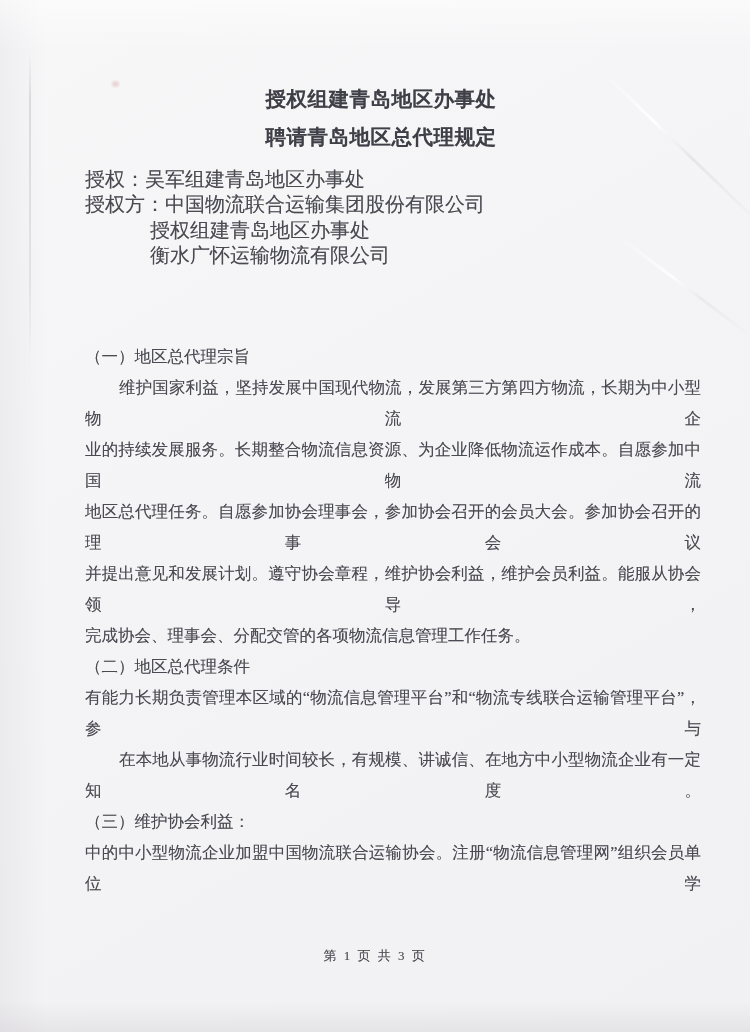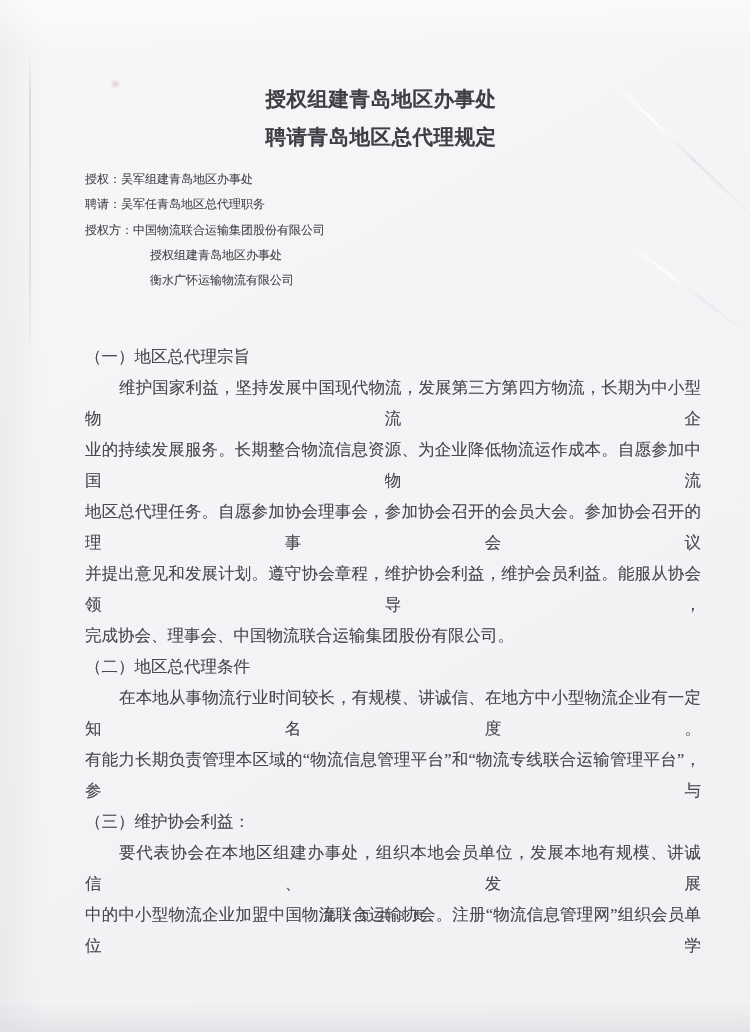--- a/index.html
+++ b/index.html
@@ -37,68 +37,66 @@
   }
   
   .title-block {
     position:absolute; top:80px; left:0; width:750px; text-align:center; text-indent:12px;
     font-size:20.5px; font-weight:bold; line-height:38px; letter-spacing:0.5px;
     color:var(--title-color,#3f3f47);
     text-shadow:0 0 0.6px rgba(63,63,71,0.45);
   }
   .header-block {
     position:absolute; top:167px; left:85px; width:625px;
-    font-size:12px; line-height:25.3px;
+    font-size:20px; line-height:25.3px;
     text-shadow:0 0 0.5px rgba(74,74,82,0.40);
   }
   .header-line.indented { padding-left:65px; }
   .body-block {
     position:absolute; top:341px; left:85px; width:616px;
     font-size:16.5px; line-height:31px;
     text-shadow:0 0 0.5px rgba(74,74,82,0.40);
   }
   .body-line.first { text-indent:34px; }
   .body-line.justify { text-align:justify; text-align-last:justify;font-family:Liberation Serif, serif; }
   .footer {
-    position:absolute; top:907px; left:0; width:750px; text-align:center;
+    position:absolute; top:947px; left:0; width:750px; text-align:center;
     font-size:13px; letter-spacing:2px; color:#4c4c54;
     text-shadow:0 0 0.5px rgba(76,76,84,0.40);
   }
 </style>
 </head>
 <body>
 
 <div class="paper">
   <div class="edge-line"></div>
   <div class="crease crease-1"></div>
   <div class="crease crease-2"></div>
   <div class="smudge"></div>
 
   <div class="title-block">
     <div>授权组建青岛地区办事处</div>
     <div>聘请青岛地区总代理规定</div>
   </div>
 
   <div class="header-block" id="header-lines">
       <div class="header-line">授权：吴军组建青岛地区办事处</div>
-      <div class="header-line">聘请：吴军任青岛地区总代理职务</div>
       <div class="header-line">授权方：中国物流联合运输集团股份有限公司</div>
       <div class="header-line indented">授权组建青岛地区办事处</div>
       <div class="header-line indented">衡水广怀运输物流有限公司</div>
     </div>
 
   <div class="body-block" id="body-lines">
       <div class="body-line heading">（一）地区总代理宗旨</div>
       <div class="body-line first justify">维护国家利益，坚持发展中国现代物流，发展第三方第四方物流，长期为中小型物流企</div>
       <div class="body-line cont justify">业的持续发展服务。长期整合物流信息资源、为企业降低物流运作成本。自愿参加中国物流</div>
       <div class="body-line cont justify">地区总代理任务。自愿参加协会理事会，参加协会召开的会员大会。参加协会召开的理事会议</div>
       <div class="body-line cont justify">并提出意见和发展计划。遵守协会章程，维护协会利益，维护会员利益。能服从协会领导，</div>
-      <div class="body-line cont">完成协会、理事会、中国物流联合运输集团股份有限公司。</div>
+      <div class="body-line cont">完成协会、理事会、分配交管的各项物流信息管理工作任务。</div>
       <div class="body-line heading">（二）地区总代理条件</div>
+      <div class="body-line cont justify">有能力长期负责管理本区域的“物流信息管理平台”和“物流专线联合运输管理平台”，参与</div>
       <div class="body-line first justify">在本地从事物流行业时间较长，有规模、讲诚信、在地方中小型物流企业有一定知名度。</div>
-      <div class="body-line cont justify">有能力长期负责管理本区域的“物流信息管理平台”和“物流专线联合运输管理平台”，参与</div>
       <div class="body-line heading">（三）维护协会利益：</div>
-      <div class="body-line first justify">要代表协会在本地区组建办事处，组织本地会员单位，发展本地有规模、讲诚信、发展</div>
       <div class="body-line cont justify">中的中小型物流企业加盟中国物流联合运输协会。注册“物流信息管理网”组织会员单位学</div>
     </div>
 
   <div class="footer">第 1 页 共 3 页</div>
 </div>
 
 </body></html>

